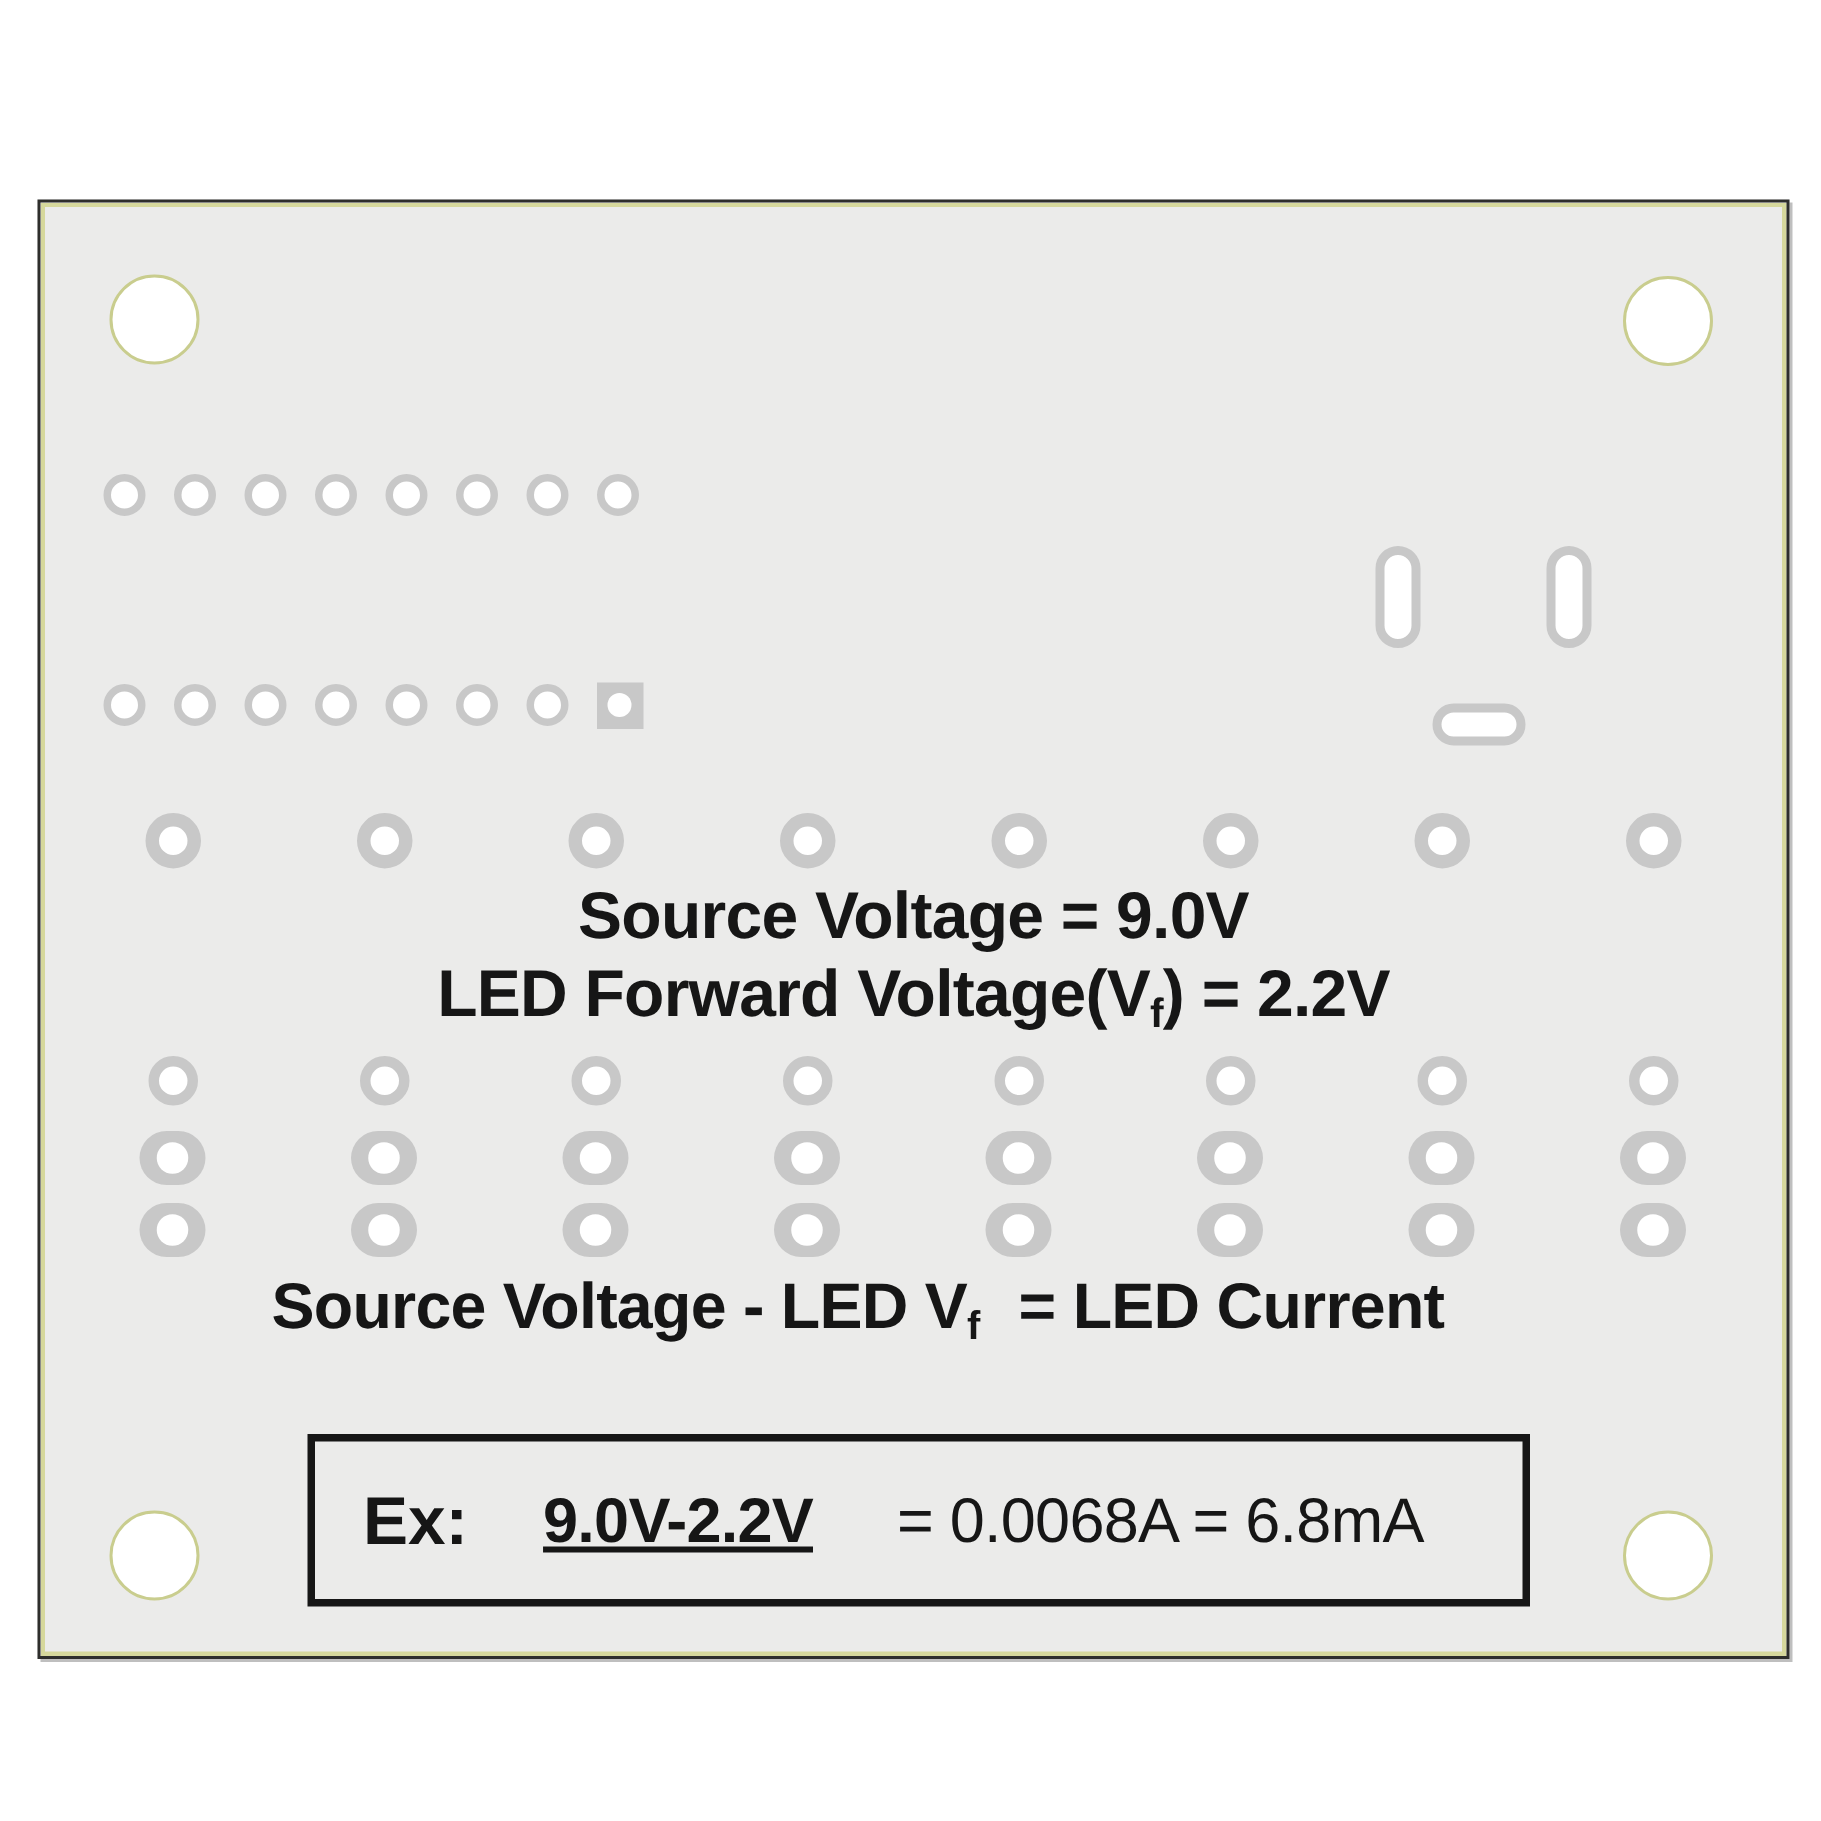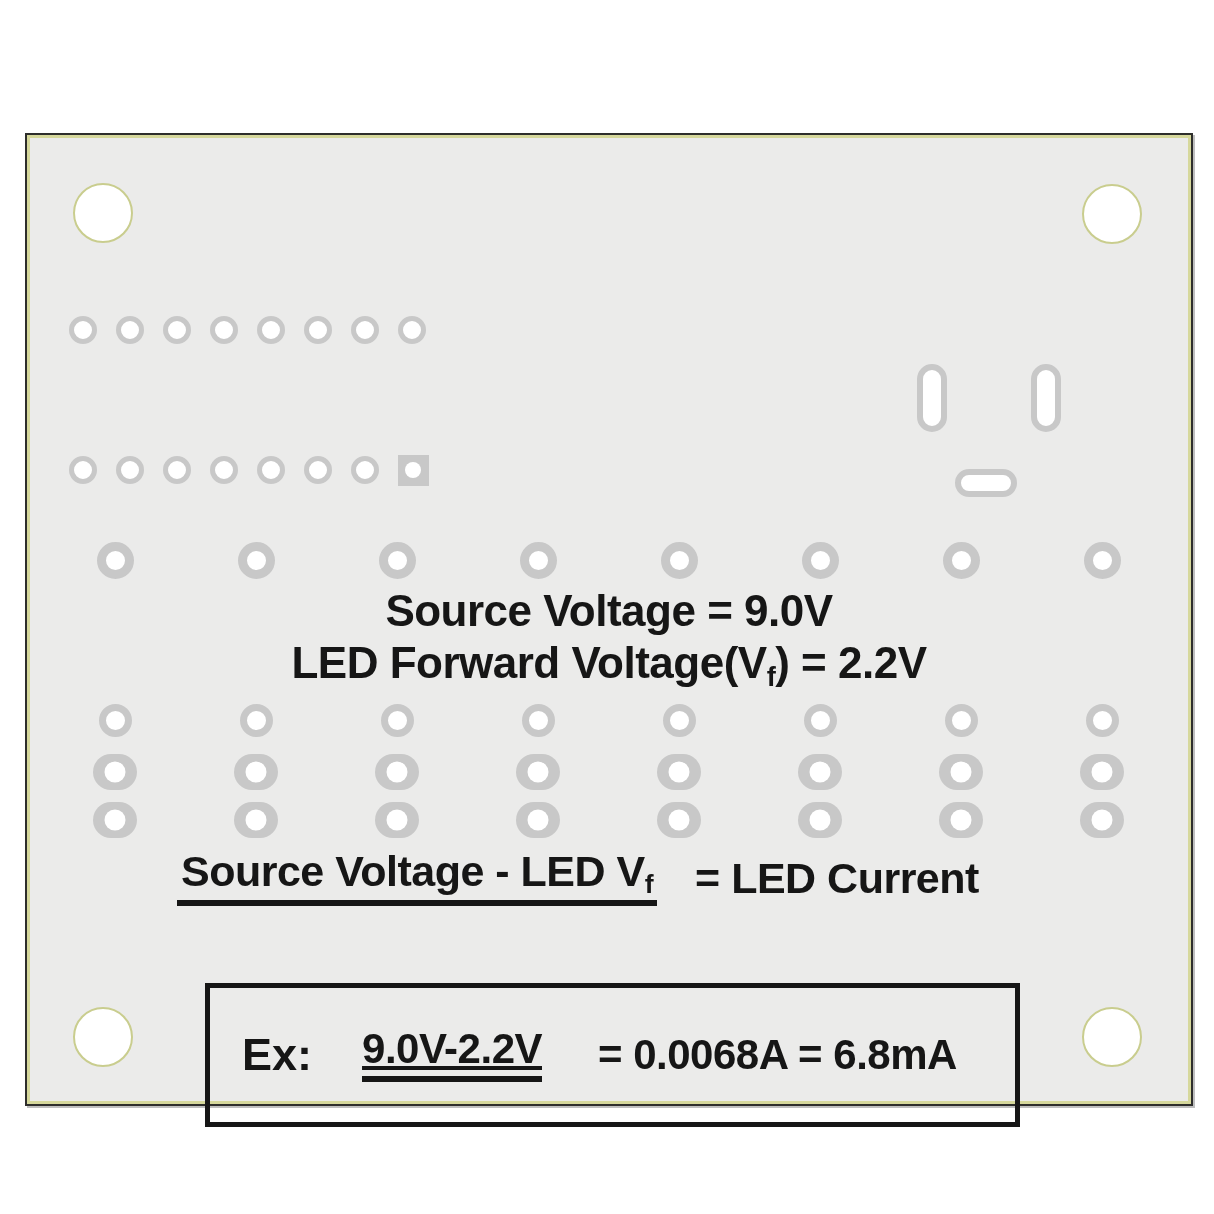--- a/index.html
+++ b/index.html
@@ -45,41 +45,41 @@
   .info{
     position:absolute;left:0;width:100%;top:450px;text-align:center;
     color:var(--silkscreen-text);font-weight:700;font-size:44px;
     line-height:1.18;letter-spacing:-0.5px;white-space:nowrap;
   }
   sub{font-size:0.62em;vertical-align:-0.28em;line-height:0;}
   .formula{
     position:absolute;left:150px;top:712px;display:flex;align-items:center;
     color:var(--silkscreen-text);
   }
-  .frac{display:flex;flex-direction:column;align-items:center;}
+  .frac{display:flex;flex-direction:row;align-items:center;}
   .frac .num,.frac .den{
     font-size:43px;font-weight:700;letter-spacing:-0.5px;white-space:nowrap;
     padding:0 4px;
   }
   .frac .bar{height:6px;background:var(--silkscreen-text);align-self:stretch;margin:4px 0;}
   .formula .result{
-    font-size:43px;font-weight:700;margin-left:38px;white-space:nowrap;
+    font-size:43px;font-weight:700;margin-left:22px;white-space:nowrap;
     letter-spacing:-0.5px;
   }
   .example{
-    position:absolute;left:178px;top:848px;width:815px;height:144px;
+    position:absolute;left:178px;top:821px;width:815px;height:115px;
     box-sizing:border-box;border:5px solid var(--silkscreen-text);
     display:flex;align-items:center;color:var(--silkscreen-text);
     padding:0 32px 0 32px;gap:24px;
   }
   .example .label{font-size:45px;font-weight:700;white-space:nowrap;}
   .example .frac{padding:0 26px;text-decoration:underline;}
   .example .frac .num,.example .frac .den{font-size:42px;padding:0;}
   .example .frac .bar{margin:3px 0;}
-  .example .result{font-size:42px;font-weight:700;white-space:nowrap;letter-spacing:-0.5px;margin-left:6px;}
+  .example .result{font-size:42px;font-weight:400;white-space:nowrap;letter-spacing:-0.5px;margin-left:6px;}
   .title{
     position:absolute;left:180px;top:30px;margin:0;
     font-size:82px;font-weight:700;letter-spacing:-2px;line-height:1.1;
     color:#141414;white-space:nowrap;
   }
 </style>
 </head>
 <body style="--board-surface: #ebebea; --board-outline: #2e2e2c; --board-inner-edge: #d6d89c; --mounting-hole-ring: #c9cd8e; --pad-gray: #c8c8c8; --silkscreen-text: #161616;">
 
 <div class="board">

